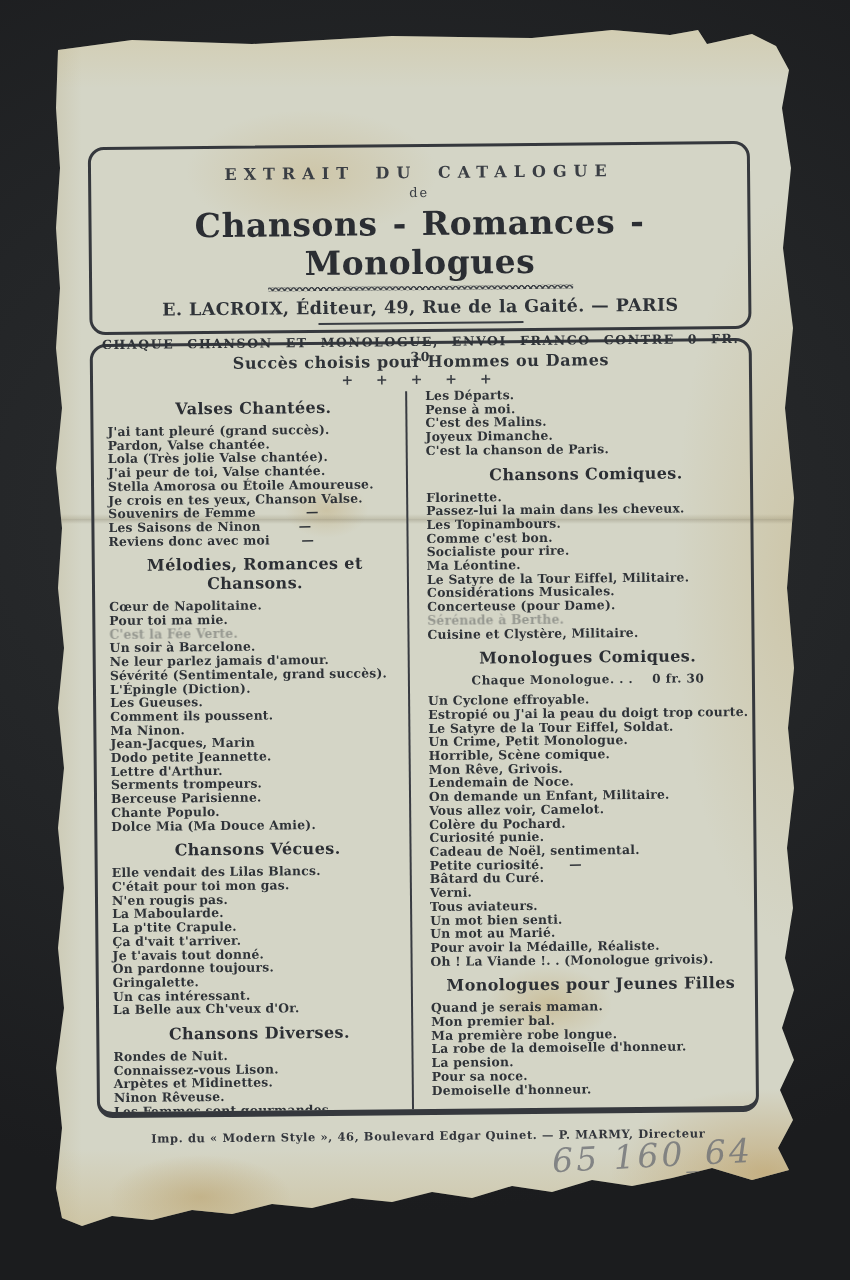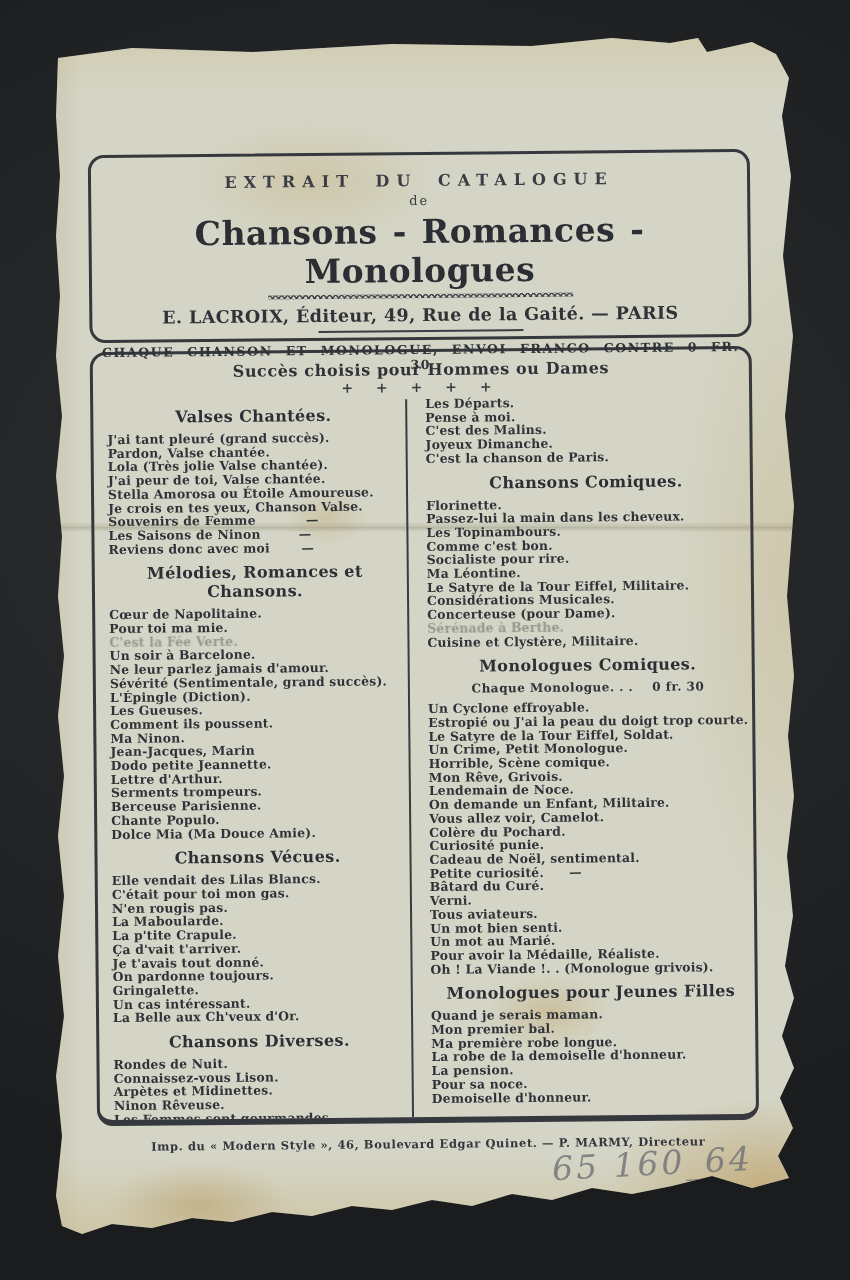--- a/index.html
+++ b/index.html
@@ -3,21 +3,21 @@
 <meta charset="utf-8">
 <style>
   html,body{margin:0;padding:0;width:850px;height:1280px;overflow:hidden;}
   body{
     background:
       radial-gradient(ellipse 900px 700px at 45% 40%, #2c2e30 0%, #232527 55%, #1b1c1e 100%);
     font-family:"DejaVu Serif","Liberation Serif",serif;
     position:relative;
   }
   .paper{
-    position:absolute; left:52px; top:36px; width:742px; height:1205px;
+    position:absolute; left:52px; top:28px; width:742px; height:1205px;
     background:
       radial-gradient(ellipse 180px 90px at 35% 12%, rgba(190,160,95,.28), transparent 70%),
       radial-gradient(ellipse 60px 40px at 37% 40%, rgba(185,155,90,.30), transparent 70%),
       radial-gradient(ellipse 90px 55px at 67% 81%, rgba(190,160,95,.40), transparent 70%),
       radial-gradient(ellipse 130px 60px at 20% 97%, rgba(180,150,90,.45), transparent 70%),
       radial-gradient(ellipse 220px 120px at 96% 95%, rgba(185,150,85,.55), transparent 70%),
       radial-gradient(ellipse 160px 500px at 100% 45%, rgba(190,165,105,.30), transparent 75%),
       linear-gradient(180deg, rgba(205,185,130,.30) 0%, rgba(205,185,130,0) 5%, rgba(205,185,130,0) 93%, rgba(195,170,110,.40) 100%),
       linear-gradient(90deg, rgba(175,160,115,.22) 0%, rgba(175,160,115,0) 4%, rgba(175,160,115,0) 100%),
       #d4d5c6;

